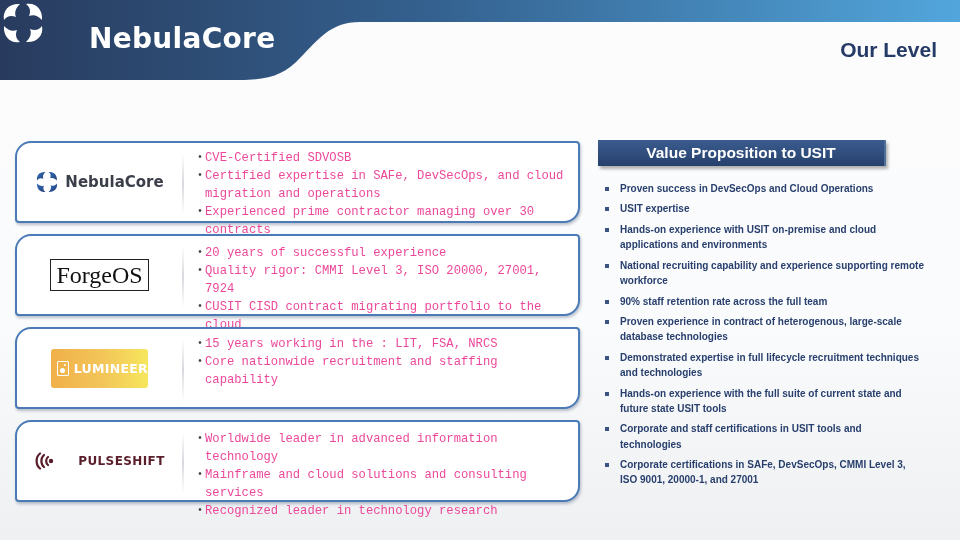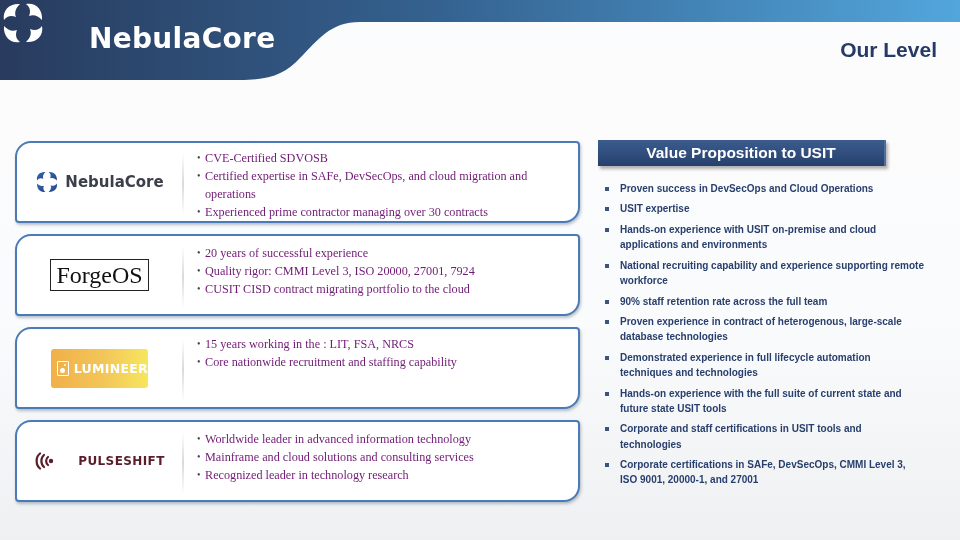--- a/index.html
+++ b/index.html
@@ -41,22 +41,22 @@
       position: absolute; left: 0; top: 0; width: 165px; height: 100%;
       display: flex; align-items: center; justify-content: center;
     }
     .card .divider {
       position: absolute; left: 165px; top: 10px; width: 2px; height: 62px;
       background: linear-gradient(180deg, rgba(200,200,205,0) 0%, #d7d9dd 50%, rgba(200,200,205,0) 100%);
     }
     .card ul {
       position: absolute; left: 180px; top: 6px; width: 375px;
       list-style: none;
-      font-family: Liberation Serif, serif; font-size: 12.2px; line-height: 18px;
-      color: #701a75;
+      font-family: Liberation Mono, monospace; font-size: 12.2px; line-height: 18px;
+      color: #ec4899;
     }
     .card ul li { position: relative; padding-left: 8px; }
     .card ul li::before {
       content: "•"; position: absolute; left: 0; top: 0; font-size: 10px; color: #444;
     }
     .card.c2 ul, .card.c4 ul { top: 8px; }
 
     .logo-nebula { display: flex; align-items: center; gap: 6px; }
     .logo-nebula .txt {
       font-family: "DejaVu Sans", sans-serif; font-weight: bold; font-size: 15px; color: #3b3f4a;
@@ -213,18 +213,18 @@
 
 <div class="vp-panel">
   <div class="vp-header">Value Proposition to USIT</div>
   <ul class="vp-list">
     <li>Proven success in DevSecOps and Cloud Operations</li>
     <li>USIT expertise</li>
     <li>Hands-on experience with USIT on-premise and cloud applications and environments</li>
     <li>National recruiting capability and experience supporting remote workforce</li>
     <li>90% staff retention rate across the full team</li>
     <li>Proven experience in contract of heterogenous, large-scale database technologies</li>
-    <li>Demonstrated experience in full lifecycle automation techniques and technologies</li>
+    <li>Demonstrated expertise in full lifecycle recruitment techniques and technologies</li>
     <li>Hands-on experience with the full suite of current state and future state USIT tools</li>
     <li>Corporate and staff certifications in USIT tools and technologies</li>
     <li>Corporate certifications in SAFe, DevSecOps, CMMI Level 3, ISO 9001, 20000-1, and 27001</li>
   </ul>
 </div>
 
 </body></html>

